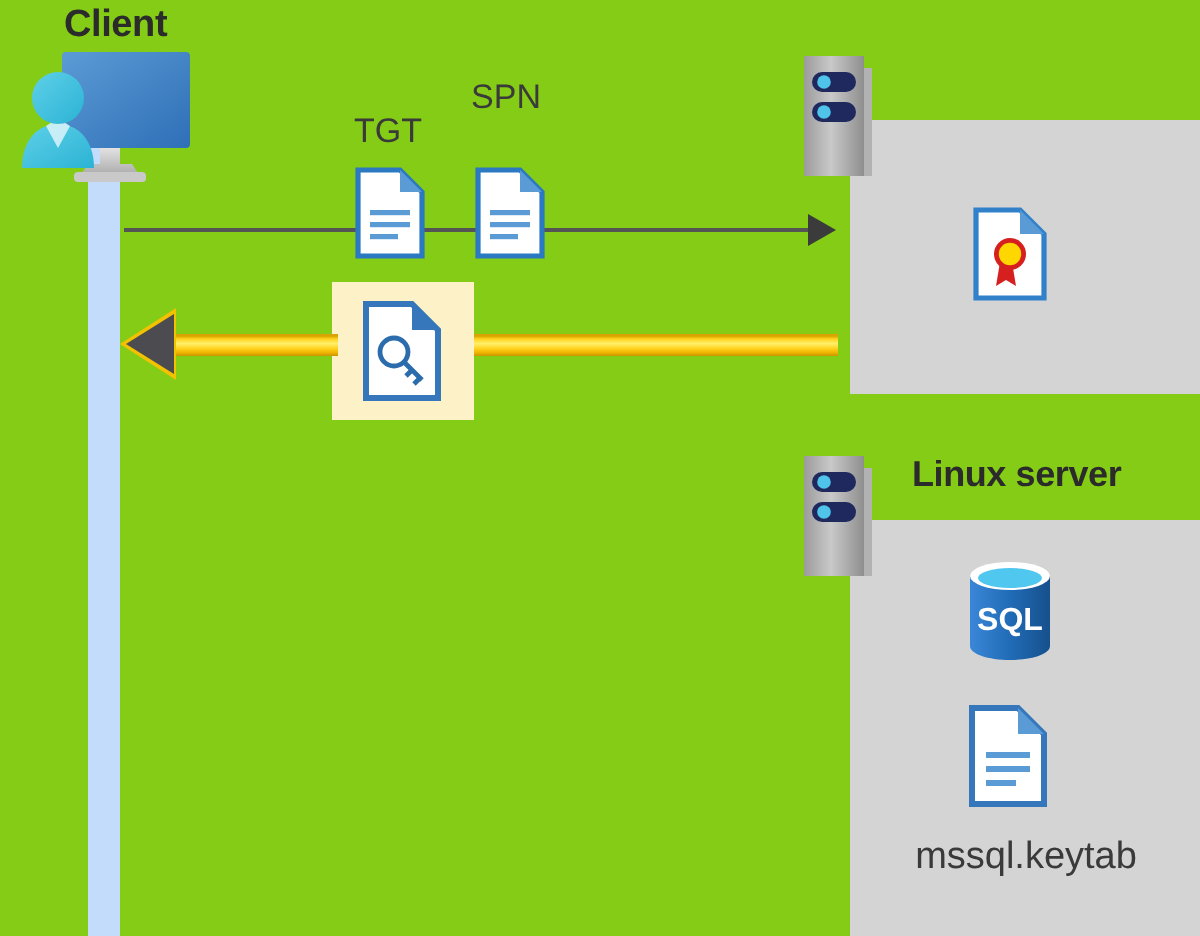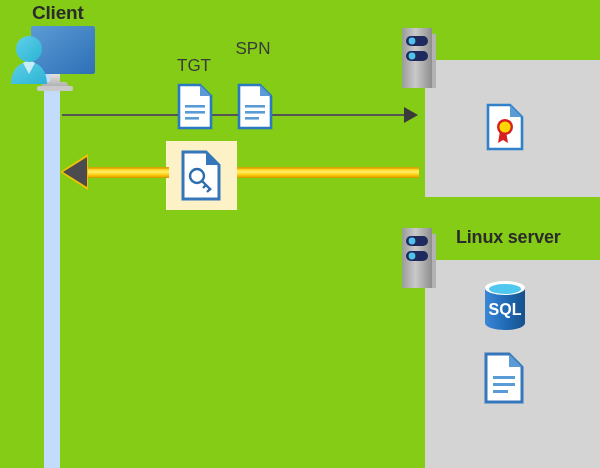--- a/index.html
+++ b/index.html
@@ -268,14 +268,15 @@
   <div class="abs" id="keytab-doc">
     <svg width="40" height="52" viewBox="0 0 40 52">
       <path d="M2 2 h23 l13 13 v35 h-36 z" fill="#ffffff" stroke="#3577ba" stroke-width="3"></path>
       <path d="M25 2 l13 13 h-13 z" fill="#5b9bd5"></path>
       <rect x="9" y="24" width="22" height="3" fill="#5b9bd5"></rect>
       <rect x="9" y="31" width="22" height="3" fill="#5b9bd5"></rect>
       <rect x="9" y="38" width="15" height="3" fill="#5b9bd5"></rect>
     </svg>
   </div>
 
+  <div class="abs" id="keytab-label">mssql.keytab</div>
 
 </div>
 
 </body></html>

